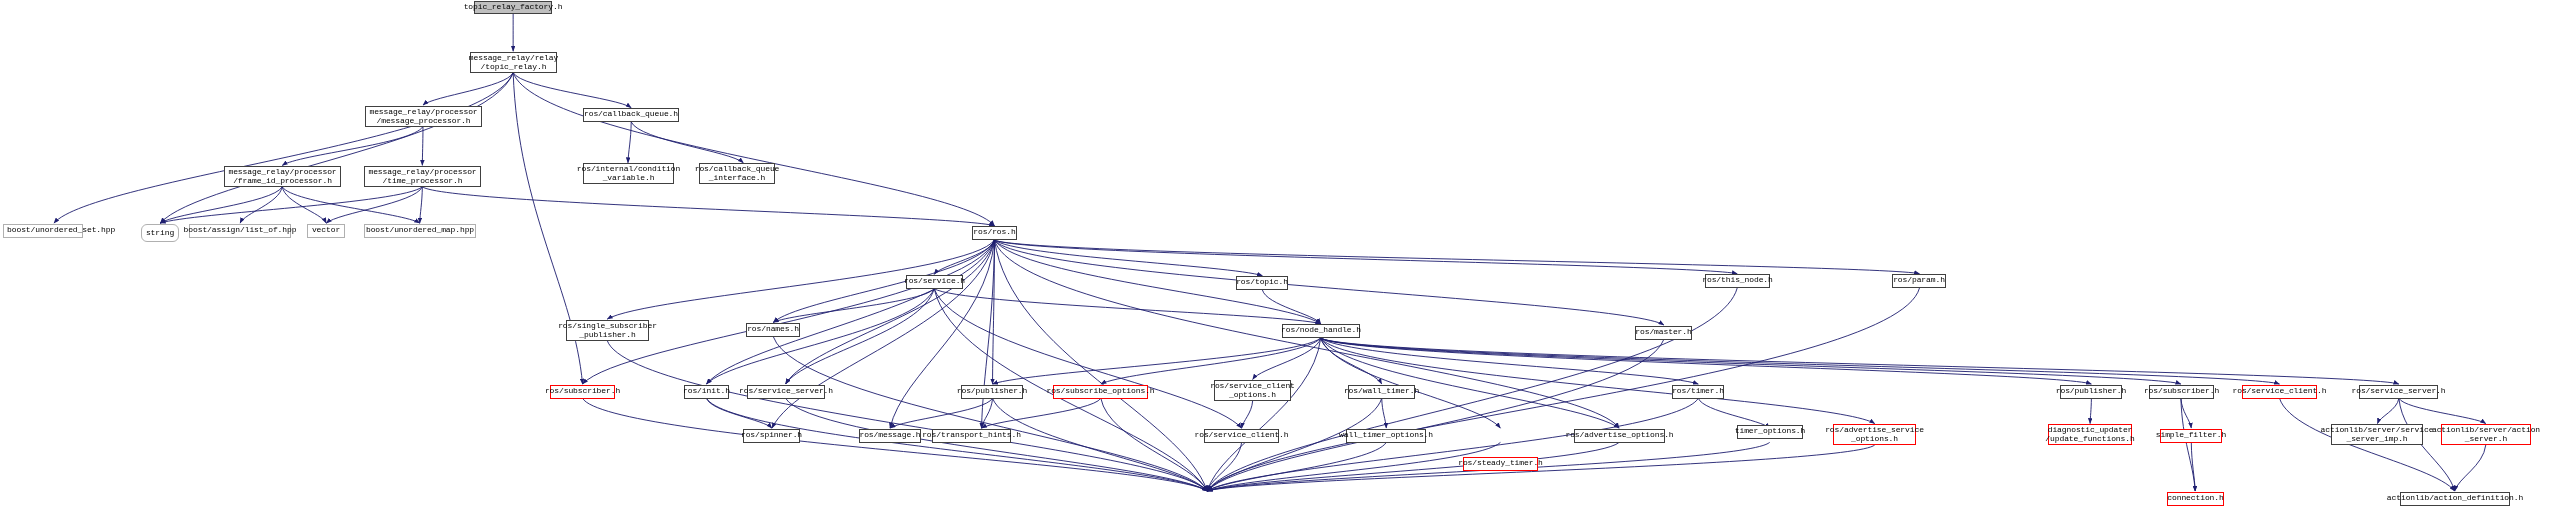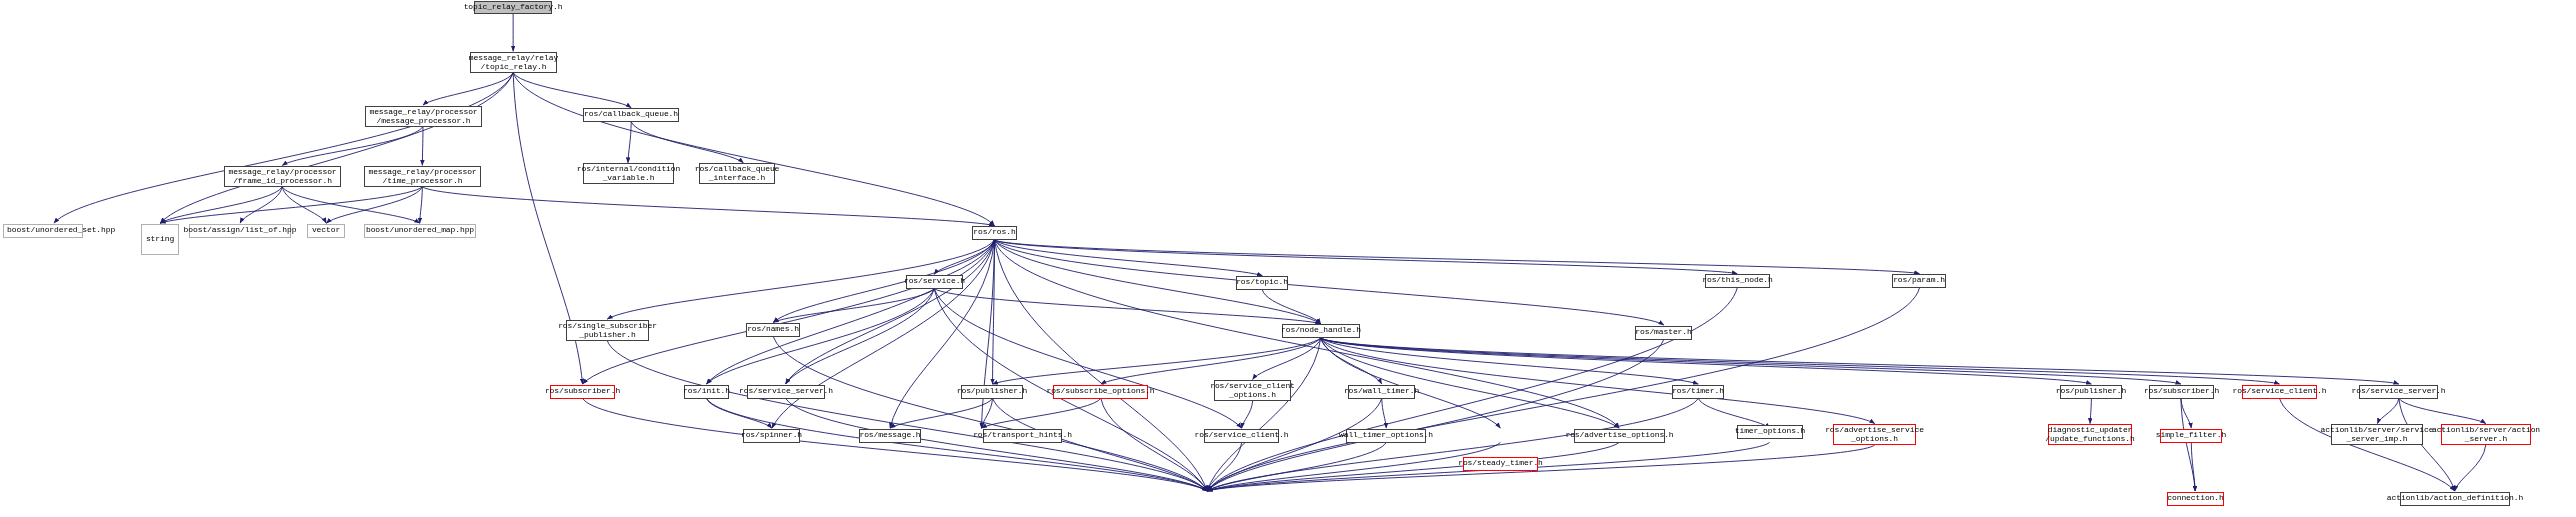--- a/index.html
+++ b/index.html
@@ -145,21 +145,21 @@
       <div class="node" style="left: 583px; top: 108px; width: 96px; height: 13.6px;">ros/callback_queue.h</div>
       <div class="node" style="left: 224px; top: 166px; width: 117px; height: 21px;">message_relay/processor
 /frame_id_processor.h</div>
       <div class="node" style="left: 364px; top: 166px; width: 117px; height: 21px;">message_relay/processor
 /time_processor.h</div>
       <div class="node" style="left: 583px; top: 163px; width: 91px; height: 21px;">ros/internal/condition
 _variable.h</div>
       <div class="node" style="left: 699px; top: 163px; width: 76px; height: 21px;">ros/callback_queue
 _interface.h</div>
       <div class="node grey" style="left: 2.6px; top: 224px; width: 80px; height: 13.6px; padding-left: 37px;">boost/unordered_set.hpp</div>
-      <div class="node grey" style="left: 141px; top: 224px; width: 38px; height: 31px;">string</div>
+      <div class="node grey" style="left: 141px; top: 224px; width: 38px; height: 18px; border-radius: 6px;">string</div>
       <div class="node grey" style="left: 189px; top: 224px; width: 102px; height: 13.6px;">boost/assign/list_of.hpp</div>
       <div class="node grey" style="left: 307px; top: 224px; width: 38px; height: 13.6px;">vector</div>
       <div class="node grey" style="left: 364px; top: 224px; width: 112px; height: 13.6px;">boost/unordered_map.hpp</div>
       <div class="node" style="left: 972px; top: 226px; width: 45px; height: 13.6px;">ros/ros.h</div>
       <div class="node" style="left: 906px; top: 275px; width: 57px; height: 13.6px;">ros/service.h</div>
       <div class="node" style="left: 1236px; top: 276px; width: 52px; height: 13.6px;">ros/topic.h</div>
       <div class="node" style="left: 1705px; top: 274px; width: 65px; height: 13.6px;">ros/this_node.h</div>
       <div class="node" style="left: 1892px; top: 274px; width: 54px; height: 13.6px;">ros/param.h</div>
       <div class="node" style="left: 566px; top: 320px; width: 83px; height: 21px;">ros/single_subscriber
 _publisher.h</div>
@@ -174,21 +174,21 @@
       <div class="node" style="left: 1214px; top: 380px; width: 77px; height: 21px;">ros/service_client
 _options.h</div>
       <div class="node" style="left: 1348px; top: 385px; width: 67px; height: 13.6px;">ros/wall_timer.h</div>
       <div class="node" style="left: 1672px; top: 385px; width: 52px; height: 13.6px;">ros/timer.h</div>
       <div class="node" style="left: 2060px; top: 385px; width: 62px; height: 13.6px;">ros/publisher.h</div>
       <div class="node" style="left: 2149px; top: 385px; width: 65px; height: 13.6px;">ros/subscriber.h</div>
       <div class="node red" style="left: 2242px; top: 385px; width: 75px; height: 13.6px;">ros/service_client.h</div>
       <div class="node" style="left: 2359px; top: 385px; width: 79px; height: 13.6px;">ros/service_server.h</div>
       <div class="node" style="left: 743px; top: 429px; width: 57px; height: 13.6px;">ros/spinner.h</div>
       <div class="node" style="left: 859px; top: 429px; width: 62px; height: 13.6px;">ros/message.h</div>
-      <div class="node" style="left: 983px; top: 429px; width: 79px; height: 13.6px;">ros/transport_hints.h</div>
+      <div class="node" style="left: 932px; top: 429px; width: 79px; height: 13.6px;">ros/transport_hints.h</div>
       <div class="node" style="left: 1204px; top: 429px; width: 75px; height: 13.6px;">ros/service_client.h</div>
       <div class="node" style="left: 1346px; top: 429px; width: 80px; height: 13.6px;">wall_timer_options.h</div>
       <div class="node red" style="left: 1463px; top: 429px; width: 75px; height: 13.6px; margin-top: 28px;">ros/steady_timer.h</div>
       <div class="node" style="left: 1574px; top: 429px; width: 91px; height: 13.6px;">ros/advertise_options.h</div>
       <div class="node" style="left: 1737px; top: 425px; width: 66px; height: 13.6px;">timer_options.h</div>
       <div class="node red" style="left: 1833px; top: 424px; width: 83px; height: 21px;">ros/advertise_service
 _options.h</div>
       <div class="node red" style="left: 2048px; top: 424px; width: 84px; height: 21px;">diagnostic_updater
 /update_functions.h</div>
       <div class="node red" style="left: 2160px; top: 429px; width: 62px; height: 13.6px;">simple_filter.h</div>

